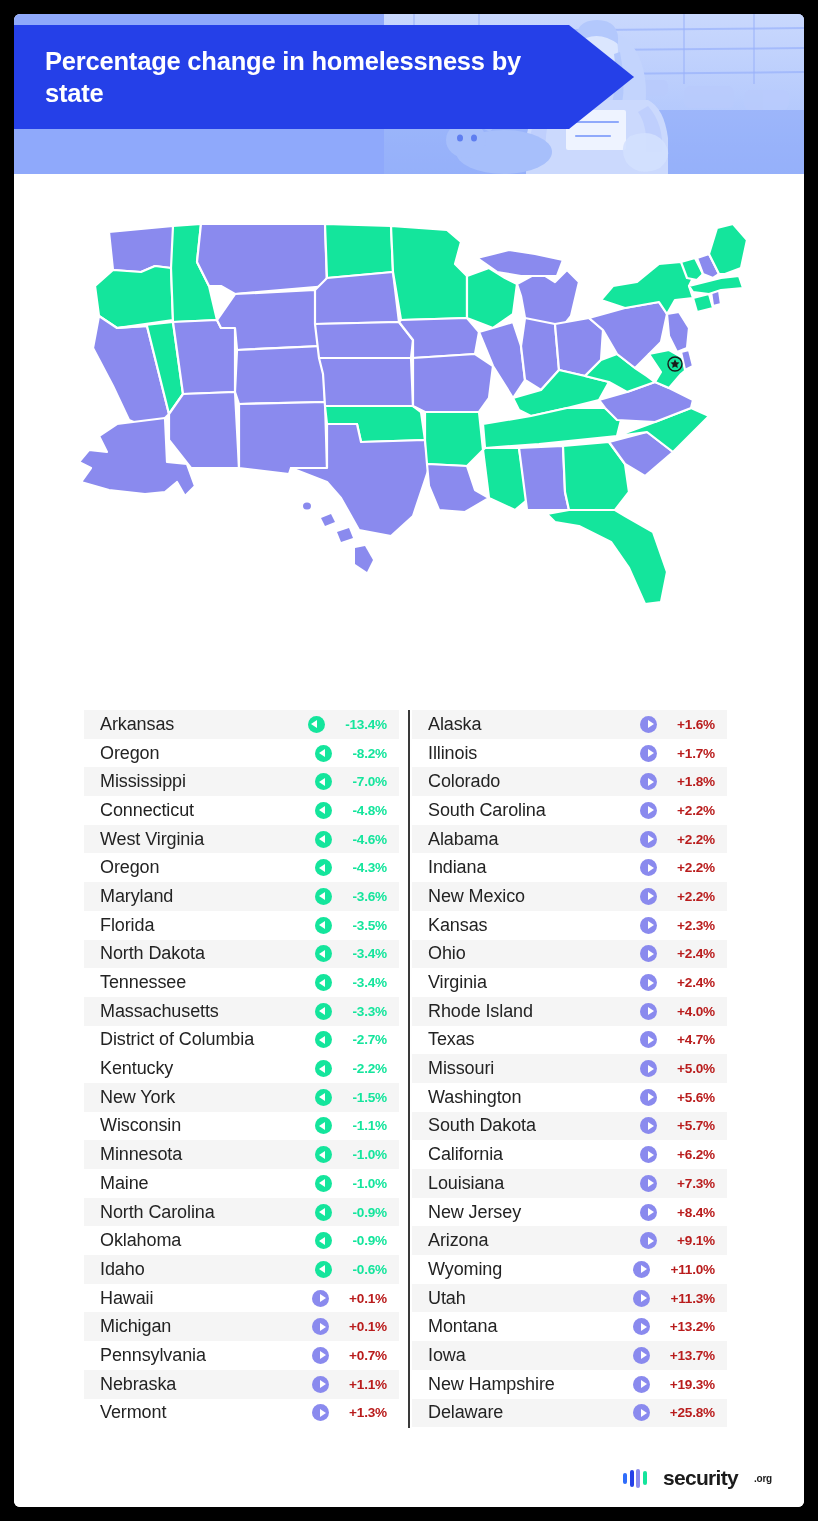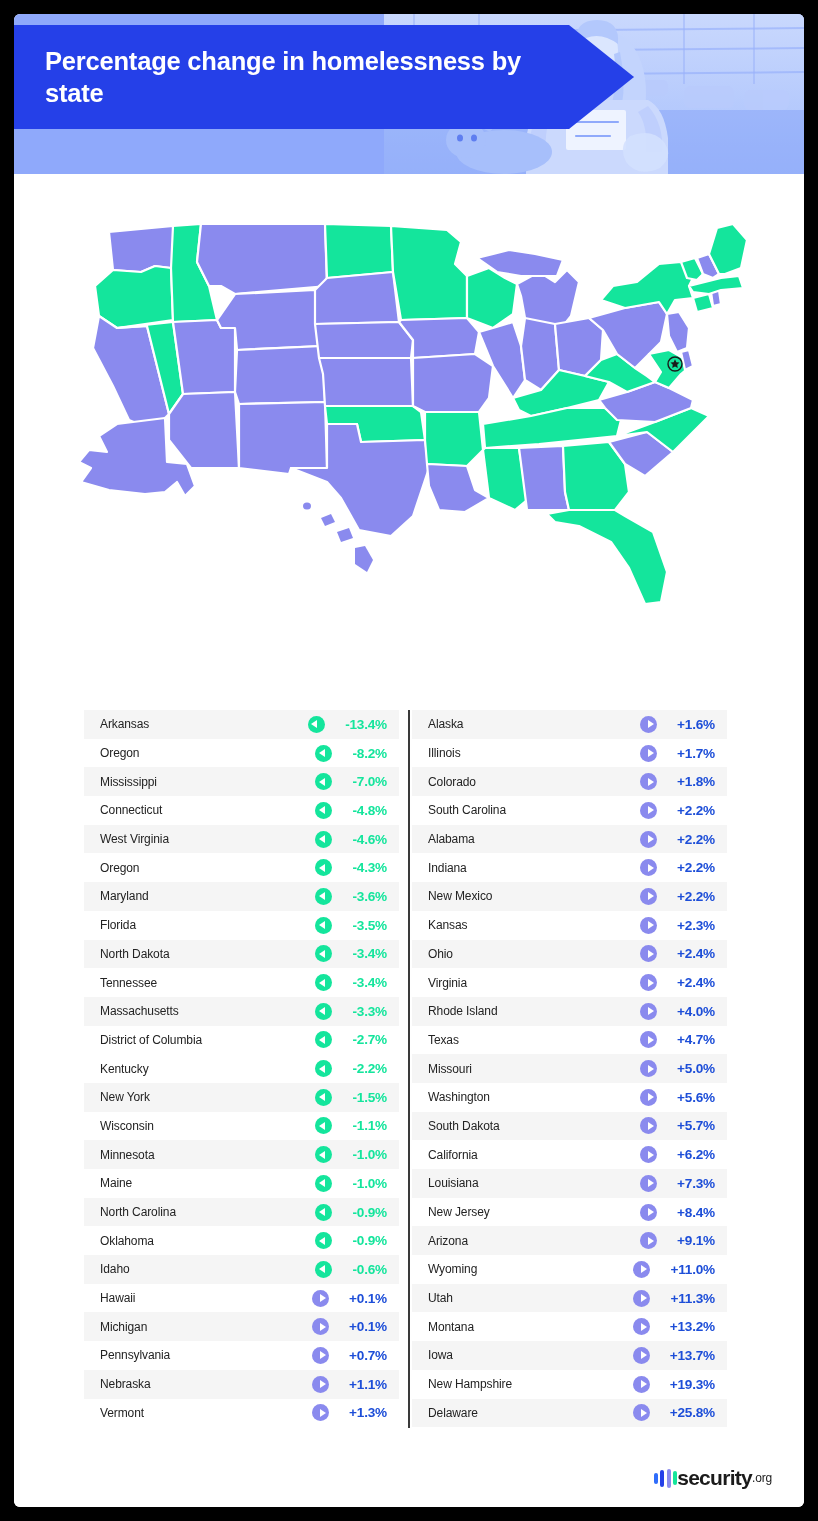--- a/index.html
+++ b/index.html
@@ -77,21 +77,21 @@
   .row {
     position: relative;
     height: 28.7px;
     display: flex;
     align-items: center;
     padding: 0 12px 0 16px;
   }
   .row.alt { background: #f5f5f5; }
   .state {
     flex: 0 0 auto;
-    font-size: 12px;
+    font-size: 18px;
     color: #232323;
     letter-spacing: -0.1px;
     white-space: nowrap;
   }
   .valwrap {
     position: absolute;
     right: 12px;
     display: flex;
     align-items: center;
     gap: 20px;
@@ -121,46 +121,46 @@
     right: 3.2px;
     border-left: 6.4px solid #ffffff;
   }
   .pct {
     font-size: 13.6px;
     font-weight: bold;
     white-space: nowrap;
     letter-spacing: -0.2px;
   }
   .pct.neg { color: #14e59c; }
-  .pct.pos { color: #1d4ed8; }
+  .pct.pos { color: #b91c1c; }
 
   
   #footer {
     position: absolute; left: 0; bottom: 0;
     width: 790px; height: 53px;
     background: #ffffff;
   }
   #logo {
     position: absolute;
     right: 32px; top: 12px;
     display: flex;
     align-items: center;
-    gap: 0;
+    gap: 16px;
   }
   #logo-bars { display: flex; align-items: center; gap: 2.5px; height: 19px; }
   .lbar { width: 4px; border-radius: 2px; }
   #logo-text {
     font-size: 21px;
     font-weight: bold;
     color: #1b1b1b;
     letter-spacing: -0.7px;
   }
   #logo-org {
-    font-size: 12px;
-    font-weight: normal;
+    font-size: 10px;
+    font-weight: bold;
     color: #1b1b1b;
     letter-spacing: -0.2px;
   }
 </style>
 </head>
 <body>
 
 <div id="frame">
 
   <div id="header">

